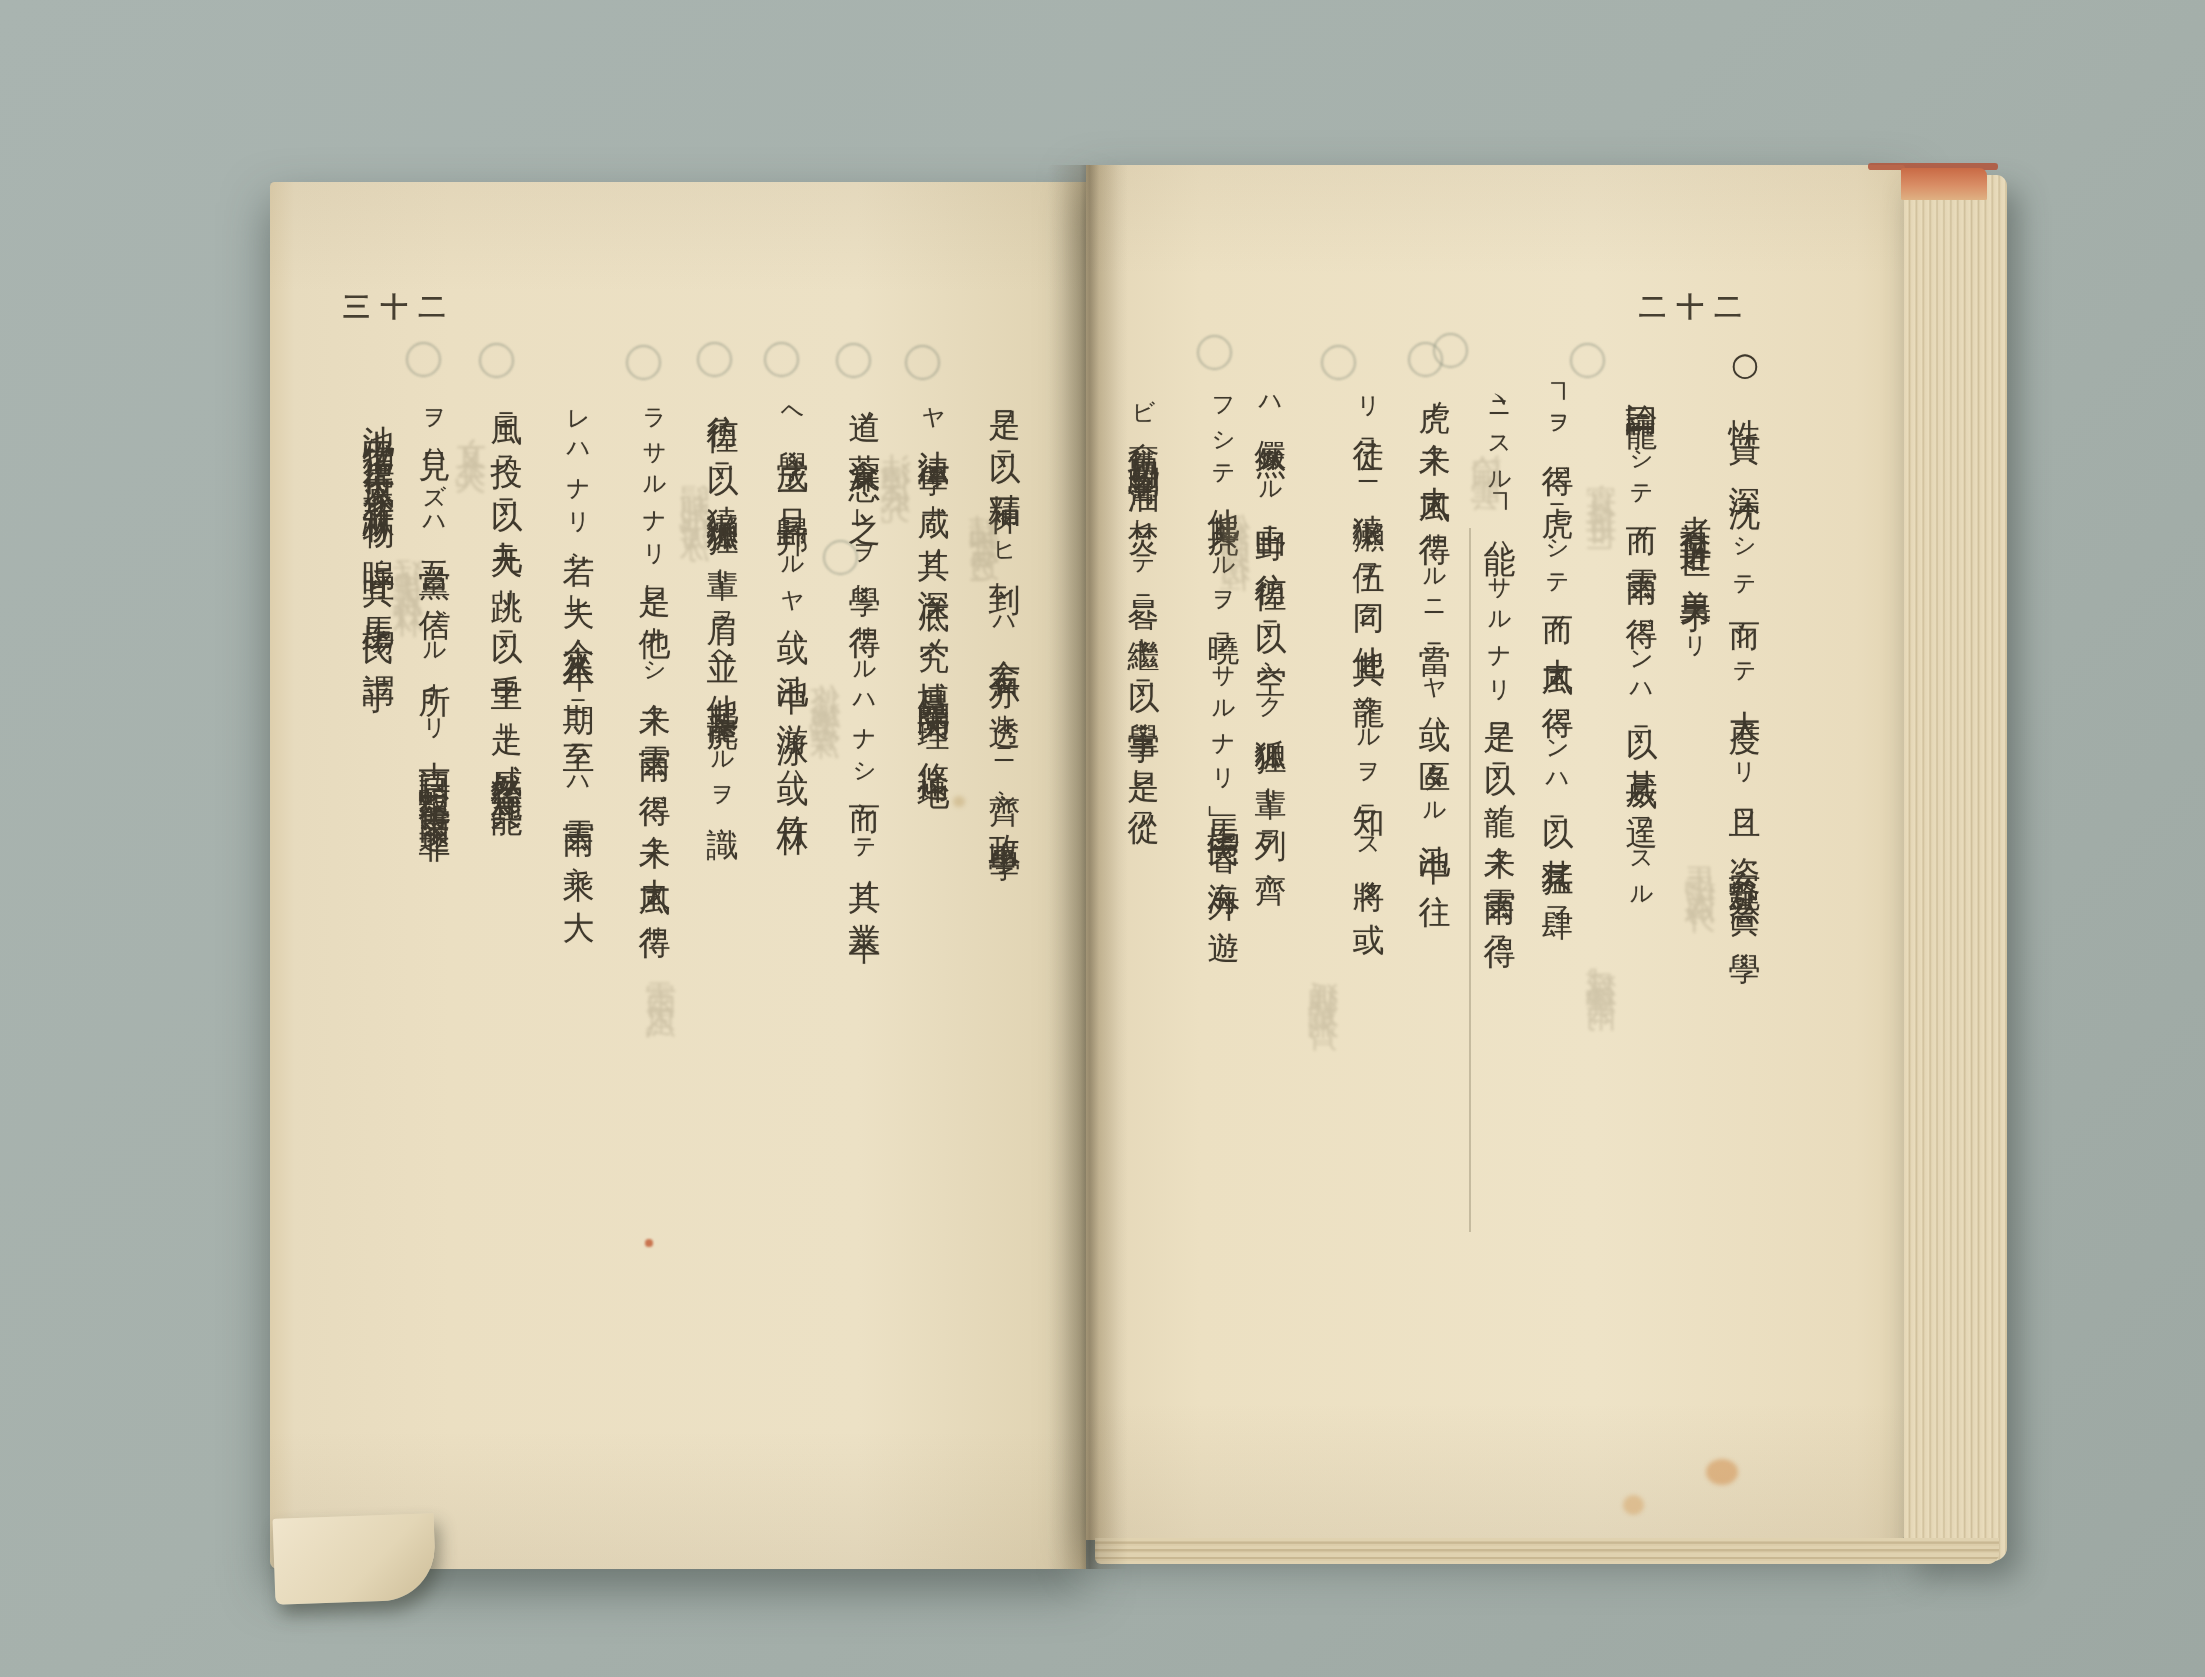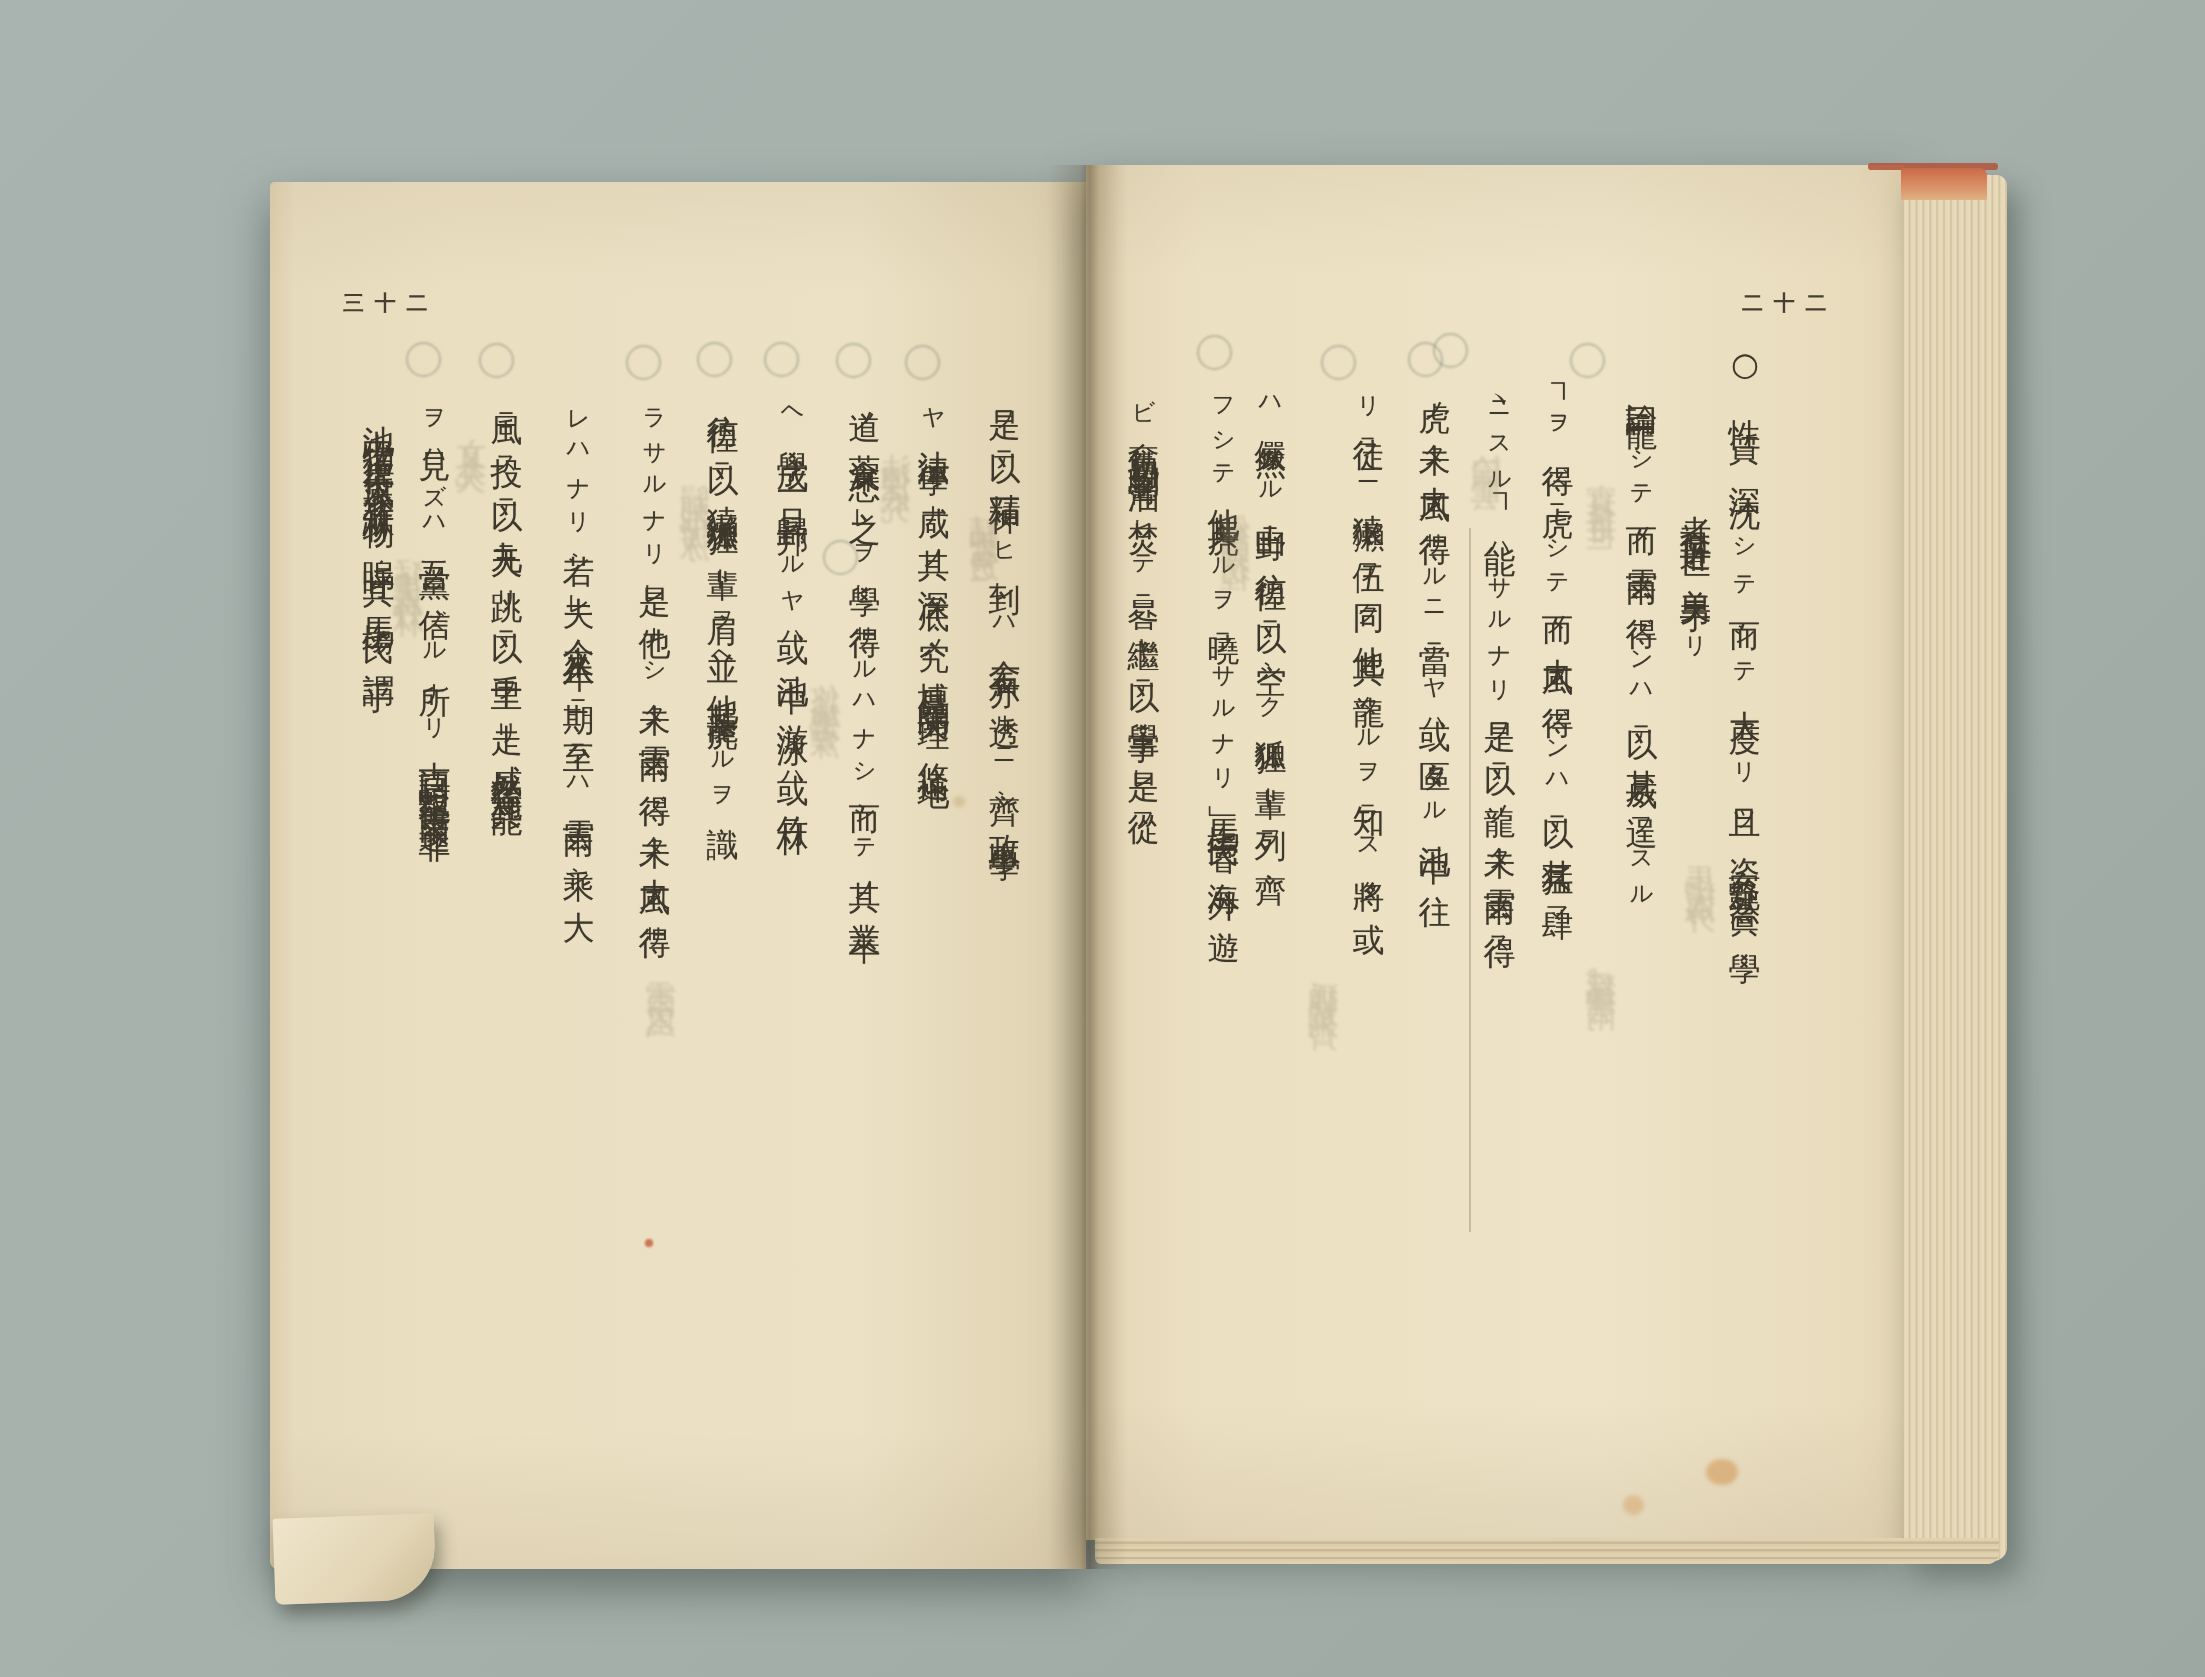--- a/index.html
+++ b/index.html
@@ -17,21 +17,21 @@
     background:repeating-linear-gradient(90deg,#e4d6b6 0px,#e9dcbc 3.8px,#cfbf9b 5.4px,#e2d4b2 6.9px);
     box-shadow:10.7px 15.3px 31px rgba(50,60,55,.45);}
   .fore-edge-bottom{position:absolute;left:1095px;top:1538px;width:904px;height:26px;border-radius:0 0 10.7px 6.1px;
     background:repeating-linear-gradient(180deg,#e0d2b0 0 3.1px,#c9b893 3.8px 5.4px,#dccdaa 6.1px 7.7px);}
   .edge-salmon{position:absolute;left:1901px;top:168px;width:86px;height:32px;border-radius:2.3px 7.7px 1.5px 1.5px;
     background:linear-gradient(180deg,#c96a45 0%,#d98e66 55%,#dfb183 100%);}
   .edge-red-line{position:absolute;left:1868px;top:163px;width:130px;height:6.9px;background:#b2543a;border-radius:3.1px;opacity:.85;}
   .corner-curl{position:absolute;left:274px;top:1516px;width:161px;height:86px;
     background:linear-gradient(135deg,#f0e5cc 0%,#e3d6b6 60%,#cdbd98 100%);
     border-radius:3.1px 0 54px 7.7px;box-shadow:4.6px 10.7px 17px rgba(50,55,45,.45);transform:rotate(-2deg);}
-  .page-num{position:absolute;font-size:21px;color:#463f31;letter-spacing:10.7px;font-weight:bold;}
+  .page-num{position:absolute;font-size:27px;color:#463f31;letter-spacing:10.7px;font-weight:bold;}
   .tcol{position:absolute;writing-mode:vertical-rl;text-orientation:upright;white-space:nowrap;
     font-size:32px;letter-spacing:7.7px;color:#3e382c;width:40px;text-align:center;
     text-shadow:0 0 0.8px rgba(62,56,44,.4);}
   .tcol .kn{font-size:0.72em;}
   .gcol{position:absolute;writing-mode:vertical-rl;text-orientation:upright;white-space:nowrap;
     font-size:31px;letter-spacing:9.2px;color:#8d8266;width:38px;text-align:center;
     opacity:.30;filter:blur(1.5px);transform:scaleX(-1);}
   .ring{position:absolute;width:31px;height:31px;border-radius:50%;border:2.3px solid rgba(125,133,118,.45);filter:blur(0.8px);}
   .rule-v{position:absolute;width:2.3px;background:rgba(105,96,74,.30);}
   .stain{position:absolute;border-radius:50%;filter:blur(2.3px);}
@@ -49,21 +49,21 @@
     <div class="page page-left"></div>
     <div class="page page-right"></div>
 
     <div class="fore-edge"></div>
     <div class="fore-edge-bottom"></div>
     <div class="edge-red-line"></div>
     <div class="edge-salmon"></div>
     <div class="corner-curl"></div>
     <div class="gutter"></div>
 
-    <div class="page-num" style="left:1742px;top:289px;">二十二</div>
+    <div class="page-num" style="left:1639px;top:289px;">二十二</div>
     <div class="page-num" style="left:343px;top:289px;">三十二</div>
 
     <div id="right-cols">
         <div class="tcol" style="left: 1727px; top: 345px; letter-spacing: 11.5px;">○性質　深沈<span class="kn">ニ</span><span class="kn">シ</span><span class="kn">テ</span>而<span class="kn">シ</span><span class="kn">テ</span>大度<span class="kn">ア</span><span class="kn">リ</span>且<span class="kn">ツ</span>姿容艶然眞<span class="kn">ニ</span>學</div>
         <div class="tcol" style="left: 1678px; top: 490px;">者社會近世<span class="kn">ノ</span>美男子<span class="kn">ナ</span><span class="kn">リ</span></div>
         <div class="tcol" style="left: 1624px; top: 377px;">論曰龍<span class="kn">ニ</span><span class="kn">シ</span><span class="kn">テ</span>而<span class="kn">メ</span>雲雨<span class="kn">ヲ</span>得<span class="kn">ズ</span><span class="kn">ン</span><span class="kn">ハ</span>以<span class="kn">テ</span>其威<span class="kn">ヲ</span>逞<span class="kn">フ</span><span class="kn">ス</span><span class="kn">ル</span></div>
         <div class="tcol" style="left: 1540px; top: 379px;"><span class="kn">ヿ</span><span class="kn">ヲ</span>得<span class="kn">ズ</span>虎<span class="kn">ニ</span><span class="kn">シ</span><span class="kn">テ</span>而<span class="kn">メ</span>大風<span class="kn">ヲ</span>得<span class="kn">ズ</span><span class="kn">ン</span><span class="kn">ハ</span>以<span class="kn">テ</span>其猛<span class="kn">ヲ</span>肆<span class="kn">マ</span></div>
         <div class="tcol" style="left: 1482px; top: 379px;"><span class="kn">ヽ</span><span class="kn">ニ</span><span class="kn">ス</span><span class="kn">ル</span><span class="kn">ヿ</span>能<span class="kn">ハ</span><span class="kn">サ</span><span class="kn">ル</span><span class="kn">ナ</span><span class="kn">リ</span>是<span class="kn">ヲ</span>以<span class="kn">テ</span>龍<span class="kn">ノ</span>未<span class="kn">タ</span>雲雨<span class="kn">ヲ</span>得<span class="kn">ス</span></div>
         <div class="tcol" style="left: 1417px; top: 377px;">虎<span class="kn">ノ</span>未<span class="kn">タ</span>大風<span class="kn">ヲ</span>得<span class="kn">サ</span><span class="kn">ル</span><span class="kn">ニ</span>當<span class="kn">テ</span><span class="kn">ヤ</span>或<span class="kn">ハ</span>區々<span class="kn">タ</span><span class="kn">ル</span>池中<span class="kn">ニ</span>往</div>
         <div class="tcol" style="left: 1351px; top: 379px;"><span class="kn">リ</span>徒<span class="kn">ラ</span><span class="kn">ニ</span>猿獺<span class="kn">ト</span>伍<span class="kn">ヲ</span>同<span class="kn">ク</span>他其<span class="kn">ノ</span>龍<span class="kn">タ</span><span class="kn">ル</span><span class="kn">ヲ</span>知<span class="kn">ラ</span><span class="kn">ス</span>將<span class="kn">タ</span>或</div>

